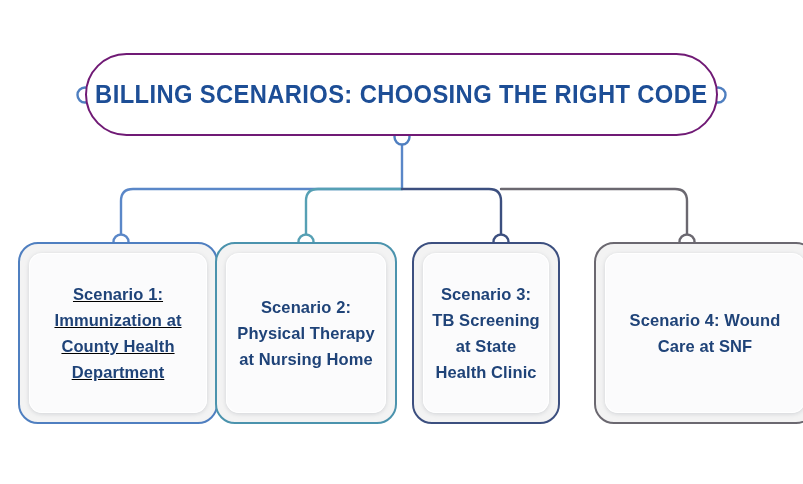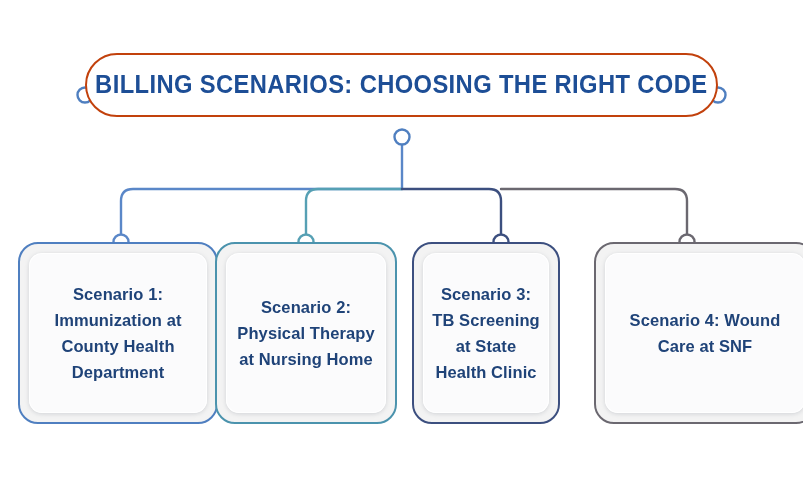--- a/index.html
+++ b/index.html
@@ -26,23 +26,23 @@
     height: 484px;
     pointer-events: none;
   }
 
   
   #title-node {
     position: absolute;
     left: 85px;
     top: 53px;
     width: 633px;
-    height: 64px;
+    height: 83px;
     box-sizing: border-box;
-    border: 2px solid #c2410c;
+    border: 2px solid #701a75;
     border-radius: 42px;
     background: #ffffff;
     display: flex;
     align-items: center;
     justify-content: center;
     z-index: 3;
   }
   #title-text {
     font-family: "Liberation Sans", sans-serif;
     font-weight: bold;
@@ -90,21 +90,21 @@
     text-align: center;
     letter-spacing: 0.1px;
   }
 
   #scenario-node-1 { left: 18px;  border-color: #4f7fc0; }
   #scenario-node-2 { left: 215px; border-color: #4b93ad; }
   #scenario-node-3 { left: 412px; border-color: #3c4f7f; }
   #scenario-node-4 { left: 594px; border-color: #6b6870; }
 
   
-  #scenario-node-1 { width: 200px; }
+  #scenario-node-1 { width: 200px; text-decoration: underline; }
   #scenario-node-2 { width: 182px; }
   #scenario-node-3 { width: 148px; }
   #scenario-node-4 { width: 222px; }
 </style>
 </head>
 <body>
 
 <div id="diagram-canvas">
 
   <svg id="connector-layer" viewBox="0 0 803 484" width="803" height="484" xmlns="http://www.w3.org/2000/svg">

